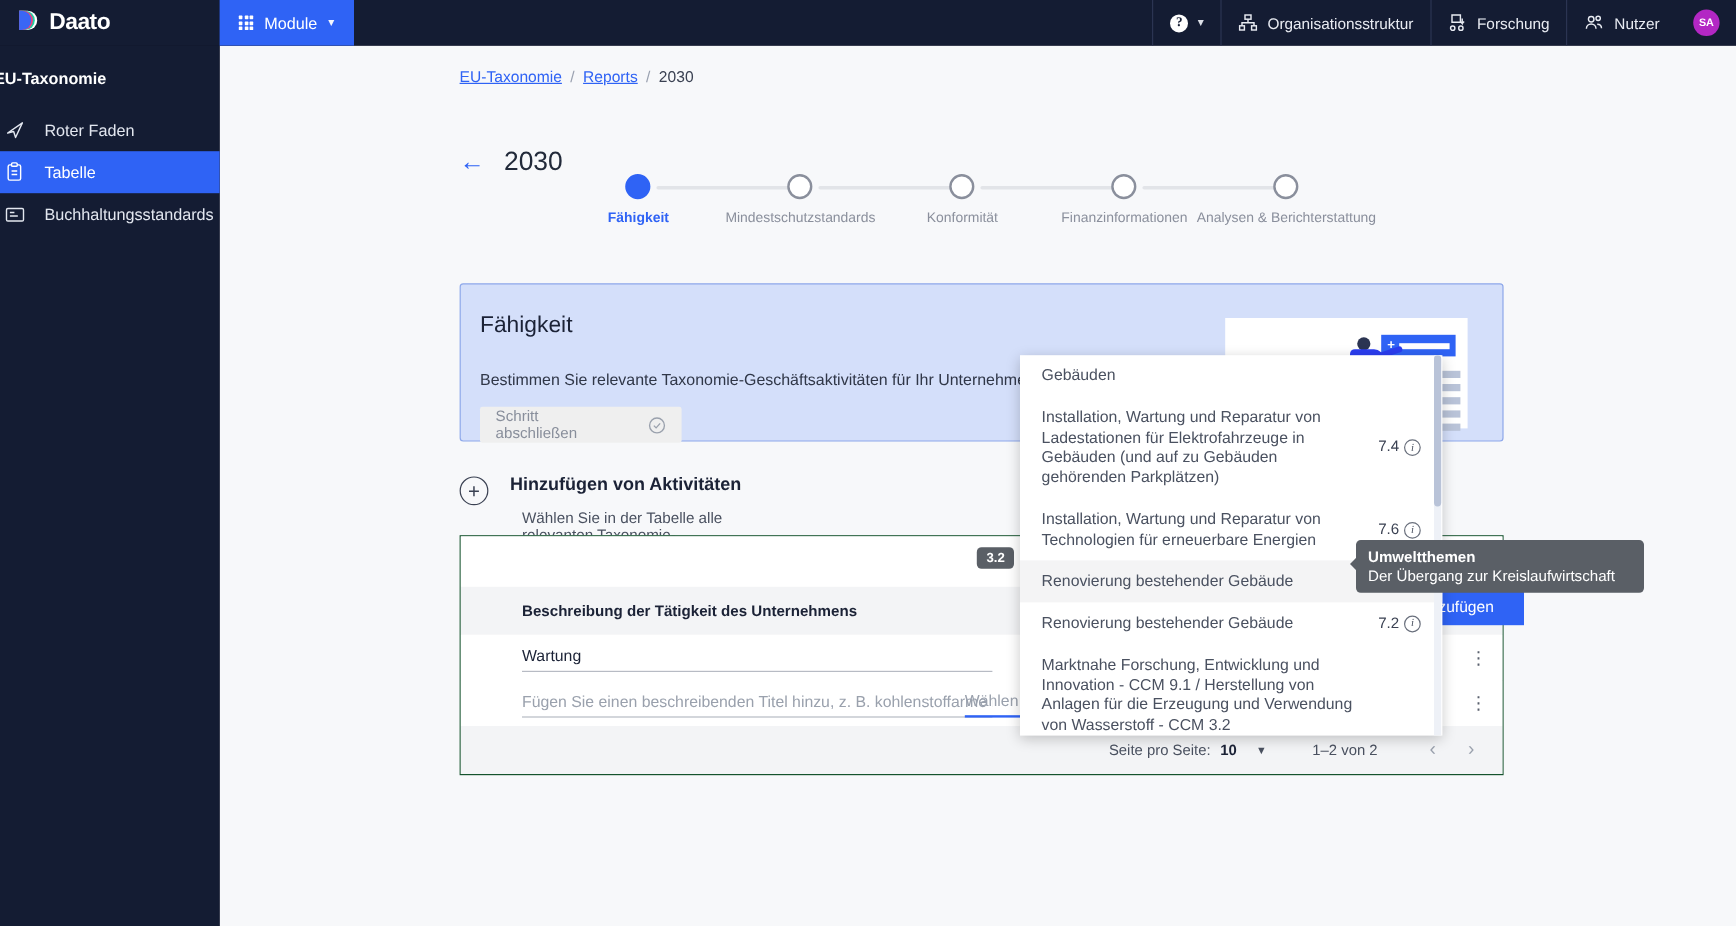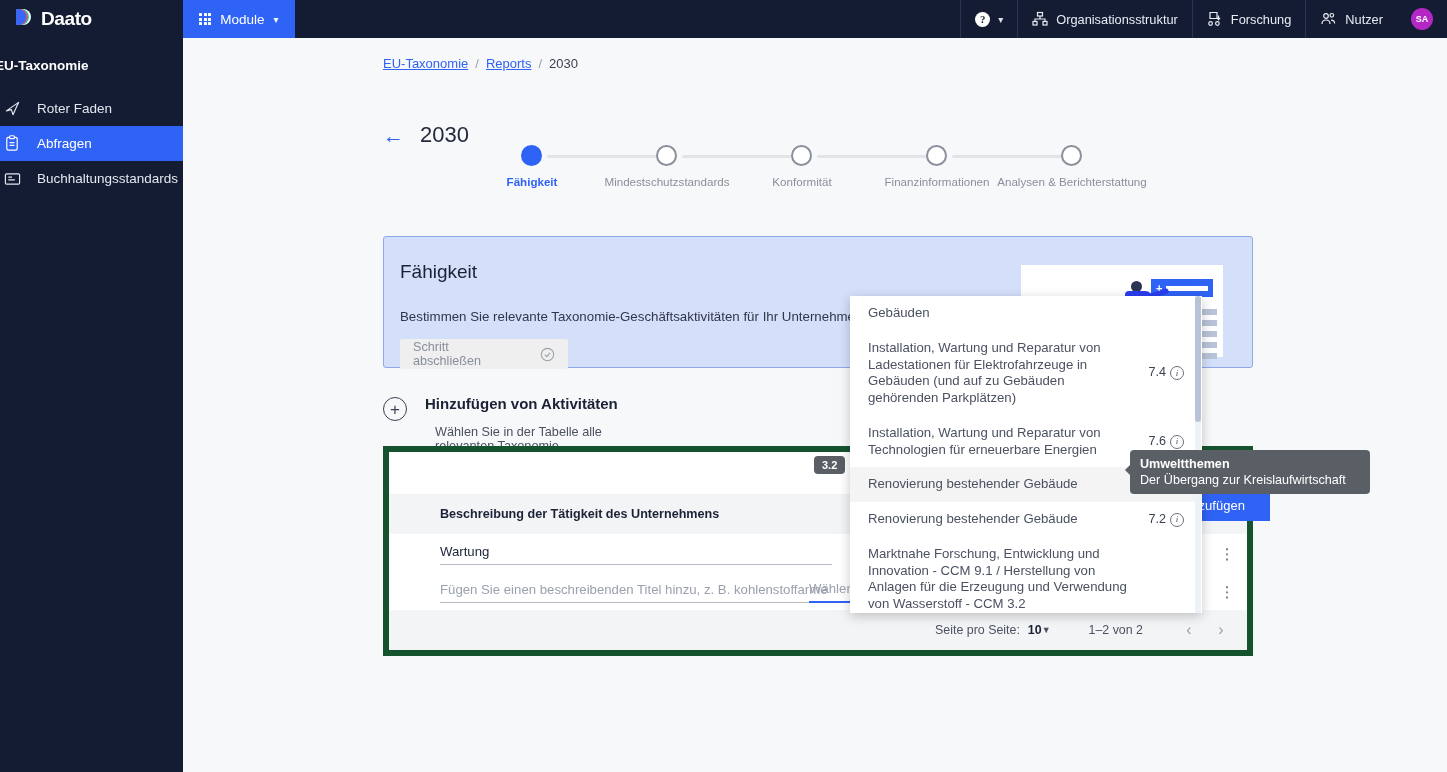--- a/index.html
+++ b/index.html
@@ -140,21 +140,21 @@
     width:24px; height:24px; border-radius:50%; border:1.6px solid #3a4152;
     display:flex; align-items:center; justify-content:center; color:#3a4152;
     font-size:17px; line-height:1; margin-top:14px; cursor:pointer;
   }
   .add-title { font-size:15px; font-weight:700; color:#1b2236; margin-top:12px; }
   .add-sub { font-size:12.7px; color:#4a5160; margin-top:14px; margin-left:52px; position:absolute; top:28px; }
 
   
   .tbl {
     position:absolute; left:200px; top:408px; width:870px; background:#fff;
-    border:6px solid #14532d;
+    border:1px solid #14532d;
   }
   .tbl-top { height:42px; background:#fff; }
   .tbl-header {
     height:40px; background:#f3f4f6; display:flex; align-items:center;
     font-size:12.6px; font-weight:700; color:#1b2236;
   }
   .tbl-header .c1 { width:420px; padding-left:51px; }
   .tbl-header .c2 { flex:1; }
   .tbl-row {
     height:38px; display:flex; align-items:center; background:#fff;
@@ -175,21 +175,21 @@
     border-bottom:2px solid #2f63f5; background:transparent; padding:2px 0 5px 0;
     font-family:"Liberation Sans", sans-serif;
   }
   .sel-input::placeholder { color:#9aa1ad; }
   .sel-caret { position:absolute; right:8px; top:2px; color:#6a707d; font-size:10px; }
   .tbl-foot {
     height:40px; background:#f3f4f6; display:flex; align-items:center;
     justify-content:flex-end; gap:0; font-size:12.4px; color:#4a5160; padding-right:10px;
   }
   .rows-label { margin-right:8px; }
-  .rows-val { font-weight:700; color:#1b2236; margin-right:0; }
+  .rows-val { font-weight:700; color:#1b2236; margin-right:16px; }
   .rows-caret { color:#4a5160; font-size:9px; margin-right:38px; }
   .range-lbl { margin-right:30px; }
   .pg-btn { width:32px; text-align:center; color:#9aa1ad; font-size:16px; cursor:pointer; }
 
   
   .dd {
     position:absolute; left:850px; top:296px; width:352px; height:317px;
     background:#fff; box-shadow: 0 3px 11px rgba(0,0,0,.22); z-index:60;
     overflow:hidden;
   }
@@ -330,21 +330,21 @@
     </div>
 
     <div class="sb-item active">
       <span class="sb-ico">
         <svg width="16" height="17" viewBox="0 0 16 18" fill="none" stroke="#ffffff" stroke-width="1.25">
           <rect x="2.5" y="2.5" width="11" height="13.5" rx="1.5"></rect>
           <rect x="5.5" y="0.8" width="5" height="3" rx="1" fill="#2f63f5"></rect>
           <path d="M5.5 8h5M5.5 11h5"></path>
         </svg>
       </span>
-      <span class="sb-label">Abfragen</span>
+      <span class="sb-label">Tabelle</span>
     </div>
 
     <div class="sb-item">
       <span class="sb-ico">
         <svg width="17" height="16" viewBox="0 0 18 16" fill="none" stroke="#e3e7f0" stroke-width="1.25">
           <rect x="1.5" y="2.5" width="15" height="11" rx="1.2"></rect>
           <path d="M4.5 6h4M4.5 9h7"></path>
         </svg>
       </span>
       <span class="sb-label">Buchhaltungsstandards</span>

